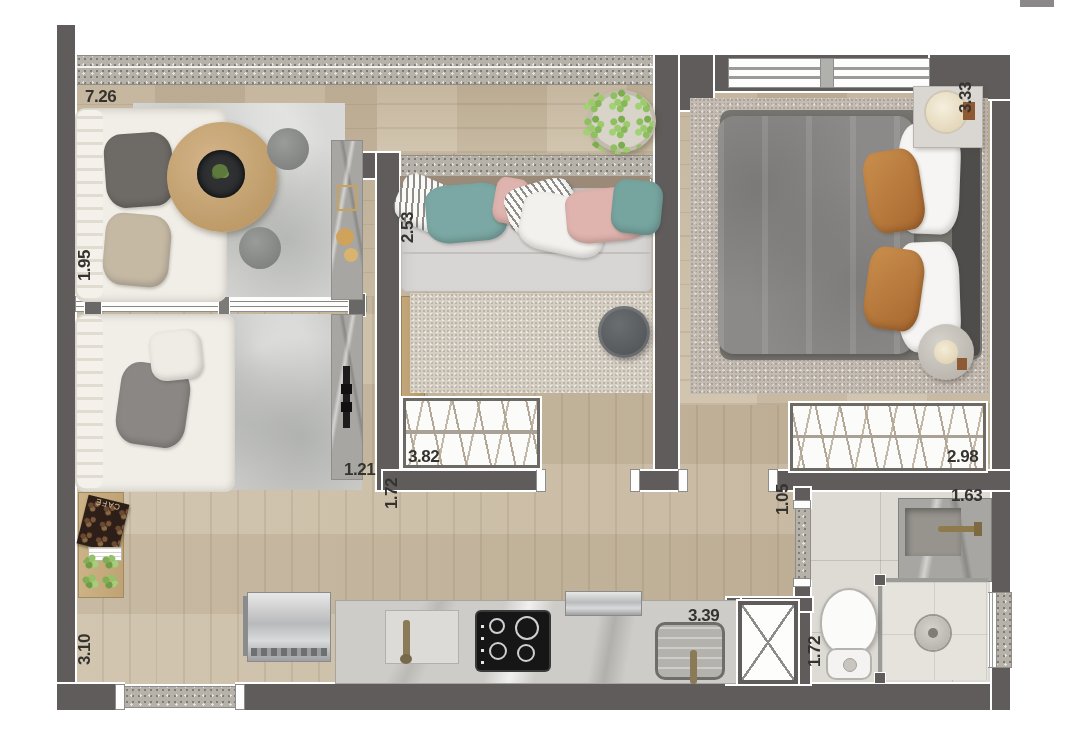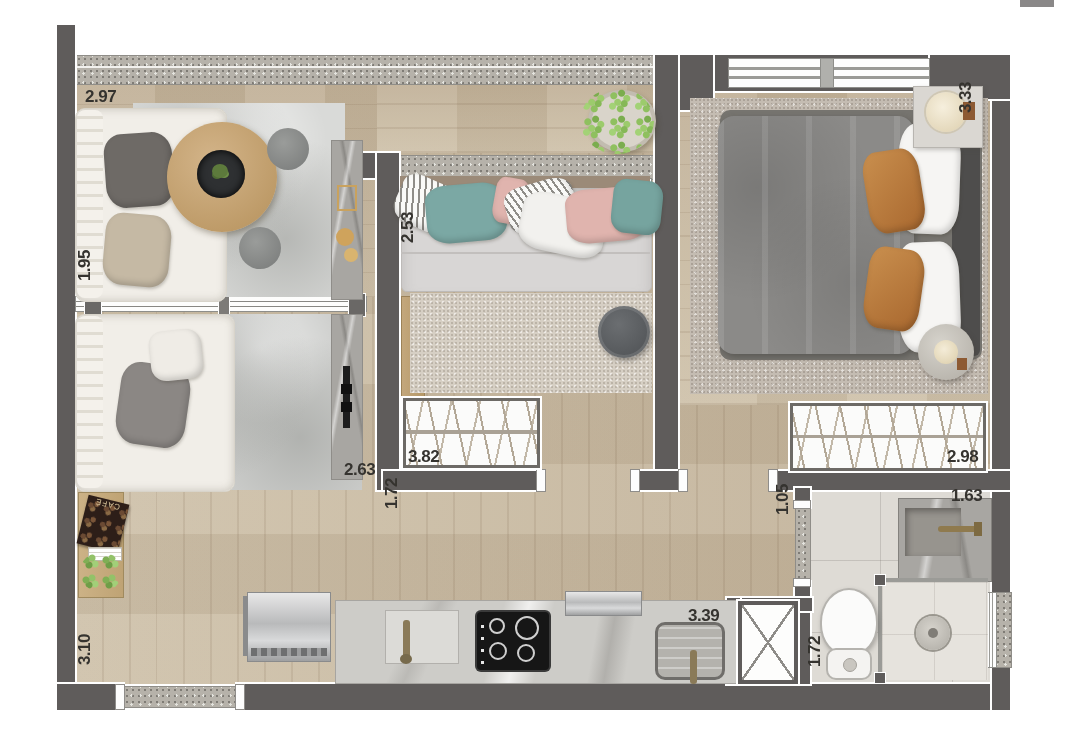--- a/index.html
+++ b/index.html
@@ -244,25 +244,25 @@
        background-image:linear-gradient(rgba(120,115,108,.18) 1px, transparent 1px),linear-gradient(90deg, rgba(120,115,108,.18) 1px, transparent 1px);background-size:52px 52px;"></div>
   <div class="abs" style="left:874px;top:574px;width:10px;height:10px;background:#5f5c5b;border:1px solid #fff;"></div>
   <div class="abs" style="left:874px;top:672px;width:10px;height:10px;background:#5f5c5b;border:1px solid #fff;"></div>
   <div class="abs circ" style="left:916px;top:616px;width:34px;height:34px;background:radial-gradient(circle at 45% 40%, #d6d3cc, #aeaba4);box-shadow:0 0 0 2px #9a978f;"></div>
   <div class="abs circ" style="left:928px;top:628px;width:10px;height:10px;background:#807d77;"></div>
 
   <div class="abs" style="left:820px;top:588px;width:58px;height:68px;background:#fbfbfa;border:2px solid #b5b3ae;border-radius:50% 50% 46% 46%;box-sizing:border-box;box-shadow:1px 2px 4px rgba(80,78,74,.35);"></div>
   <div class="abs" style="left:826px;top:648px;width:46px;height:32px;background:#f4f3f1;border:2px solid #b5b3ae;border-radius:10px;box-sizing:border-box;"></div>
   <div class="abs circ" style="left:843px;top:658px;width:12px;height:12px;background:#c9c6c0;border:1px solid #a5a29c;"></div>
 
-  <div class="abs lbl" style="left:85px;top:88px;">2.97</div>
+  <div class="abs lbl" style="left:85px;top:88px;">7.26</div>
   <div class="abs lbl lblv" style="left:76px;top:250px;">1.95</div>
   <div class="abs lbl lblv" style="left:399px;top:212px;">2.53</div>
   <div class="abs lbl lblv" style="left:957px;top:82px;">3.33</div>
-  <div class="abs lbl" style="left:344px;top:461px;">2.63</div>
+  <div class="abs lbl" style="left:344px;top:461px;">1.21</div>
   <div class="abs lbl" style="left:408px;top:448px;">3.82</div>
   <div class="abs lbl lblv" style="left:383px;top:478px;">1.72</div>
   <div class="abs lbl" style="left:947px;top:448px;">2.98</div>
   <div class="abs lbl lblv" style="left:774px;top:484px;">1.05</div>
   <div class="abs lbl" style="left:951px;top:487px;">1.63</div>
   <div class="abs lbl" style="left:688px;top:607px;">3.39</div>
   <div class="abs lbl lblv" style="left:806px;top:636px;">1.72</div>
   <div class="abs lbl lblv" style="left:76px;top:634px;">3.10</div>
 
   <div class="abs" style="left:1020px;top:0;width:34px;height:7px;background:#8a8888;"></div>

